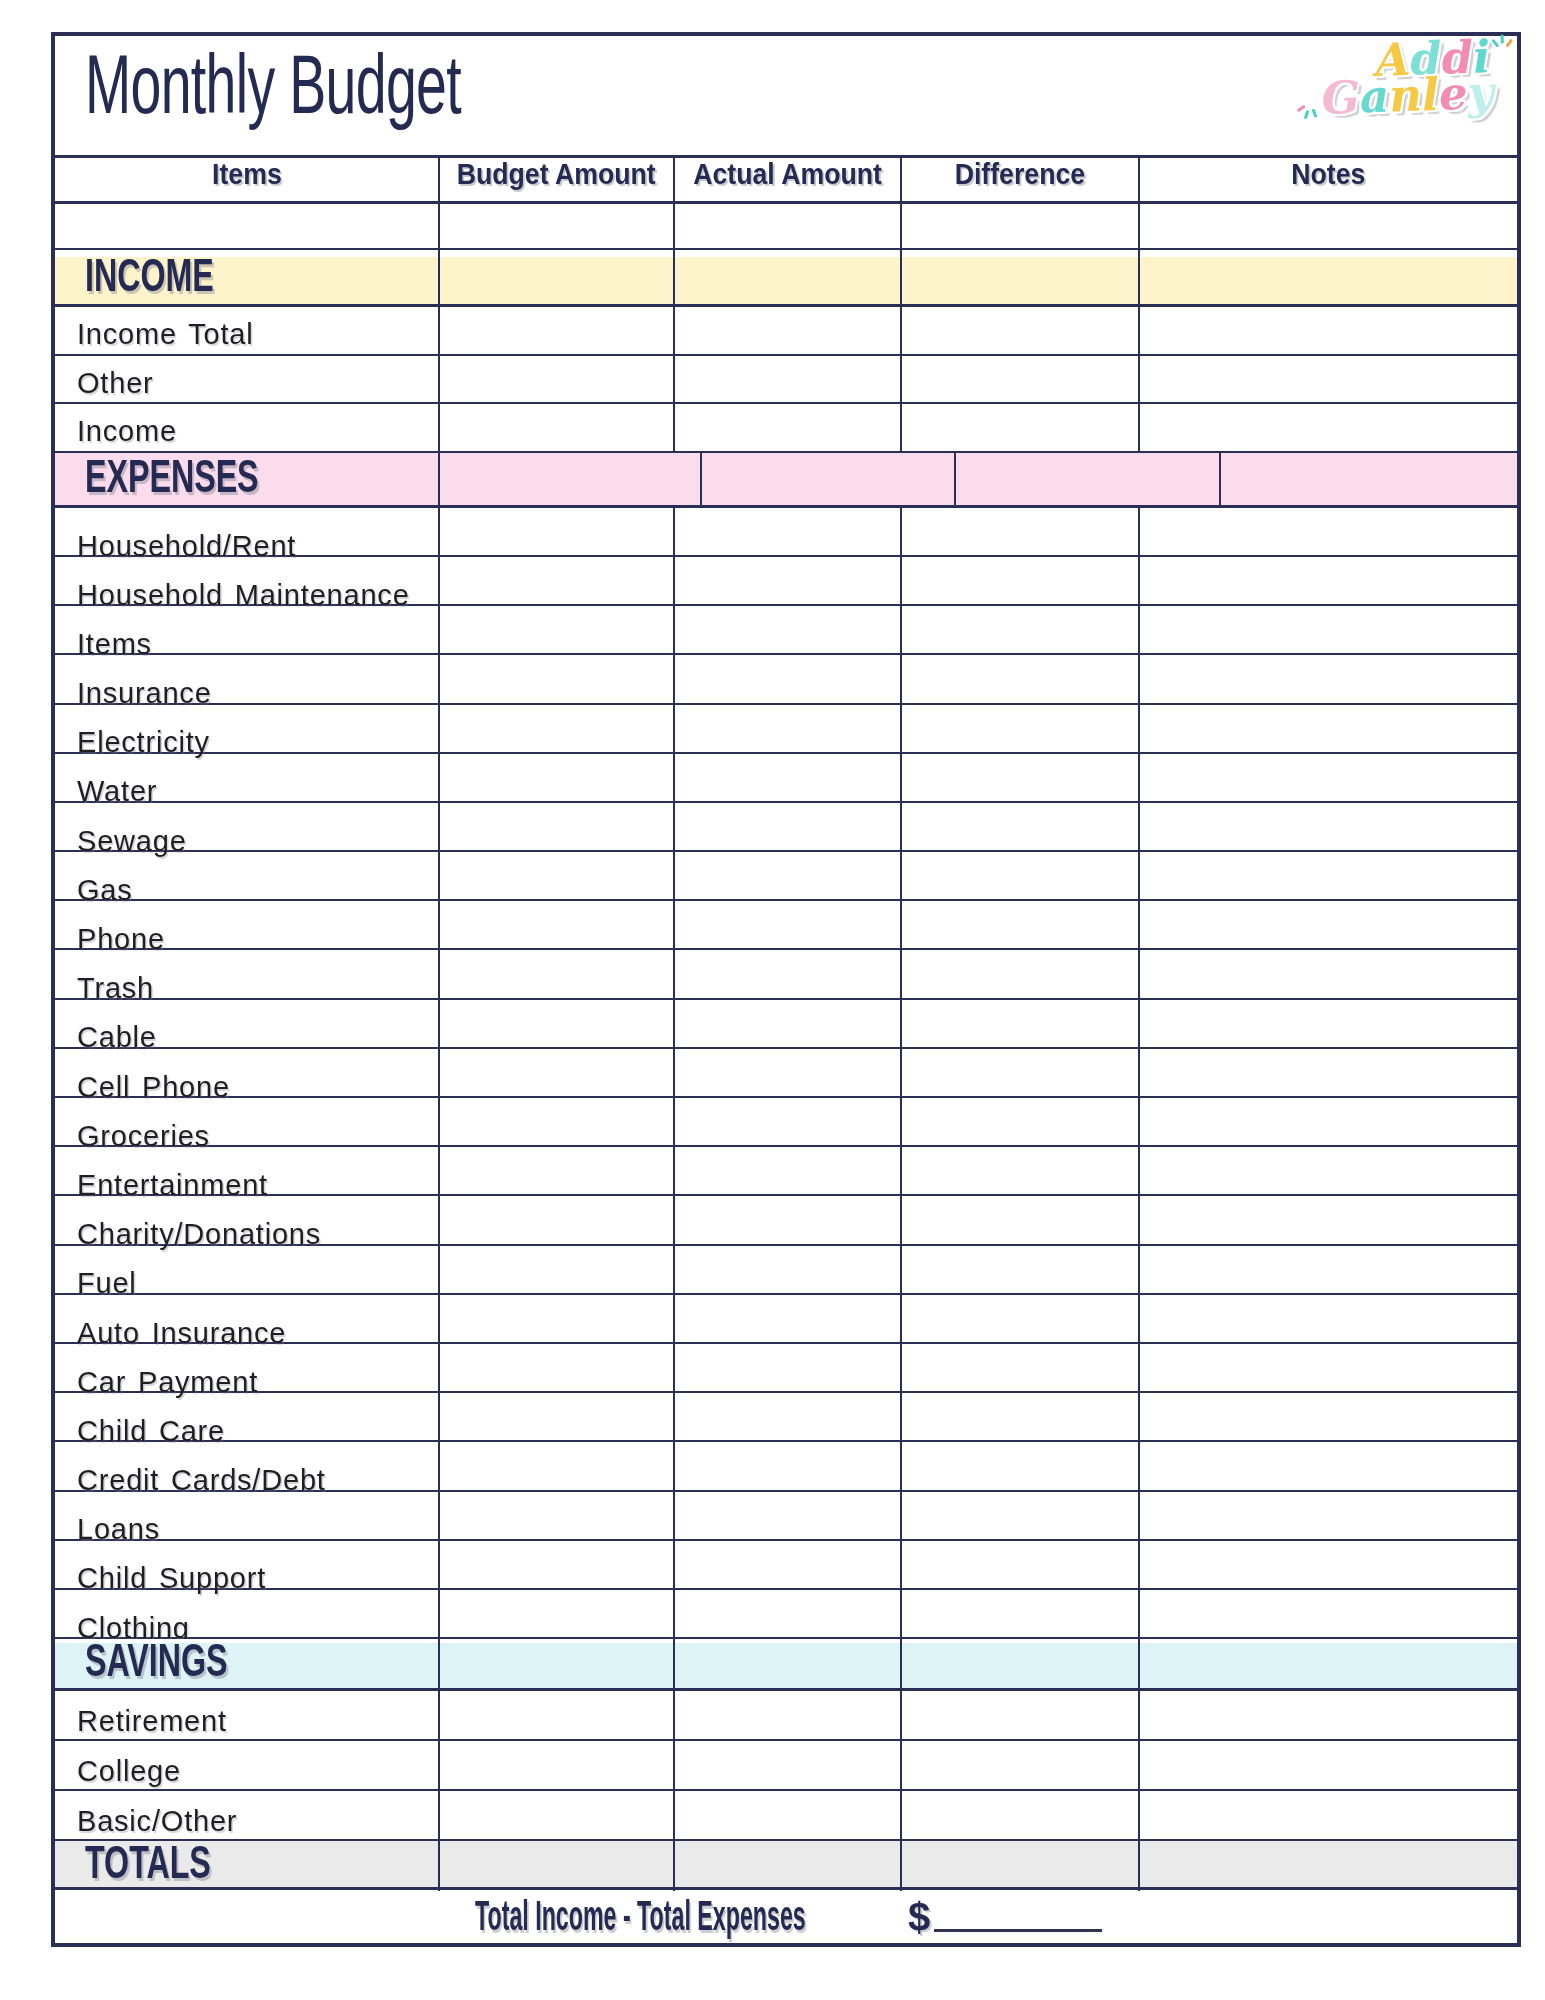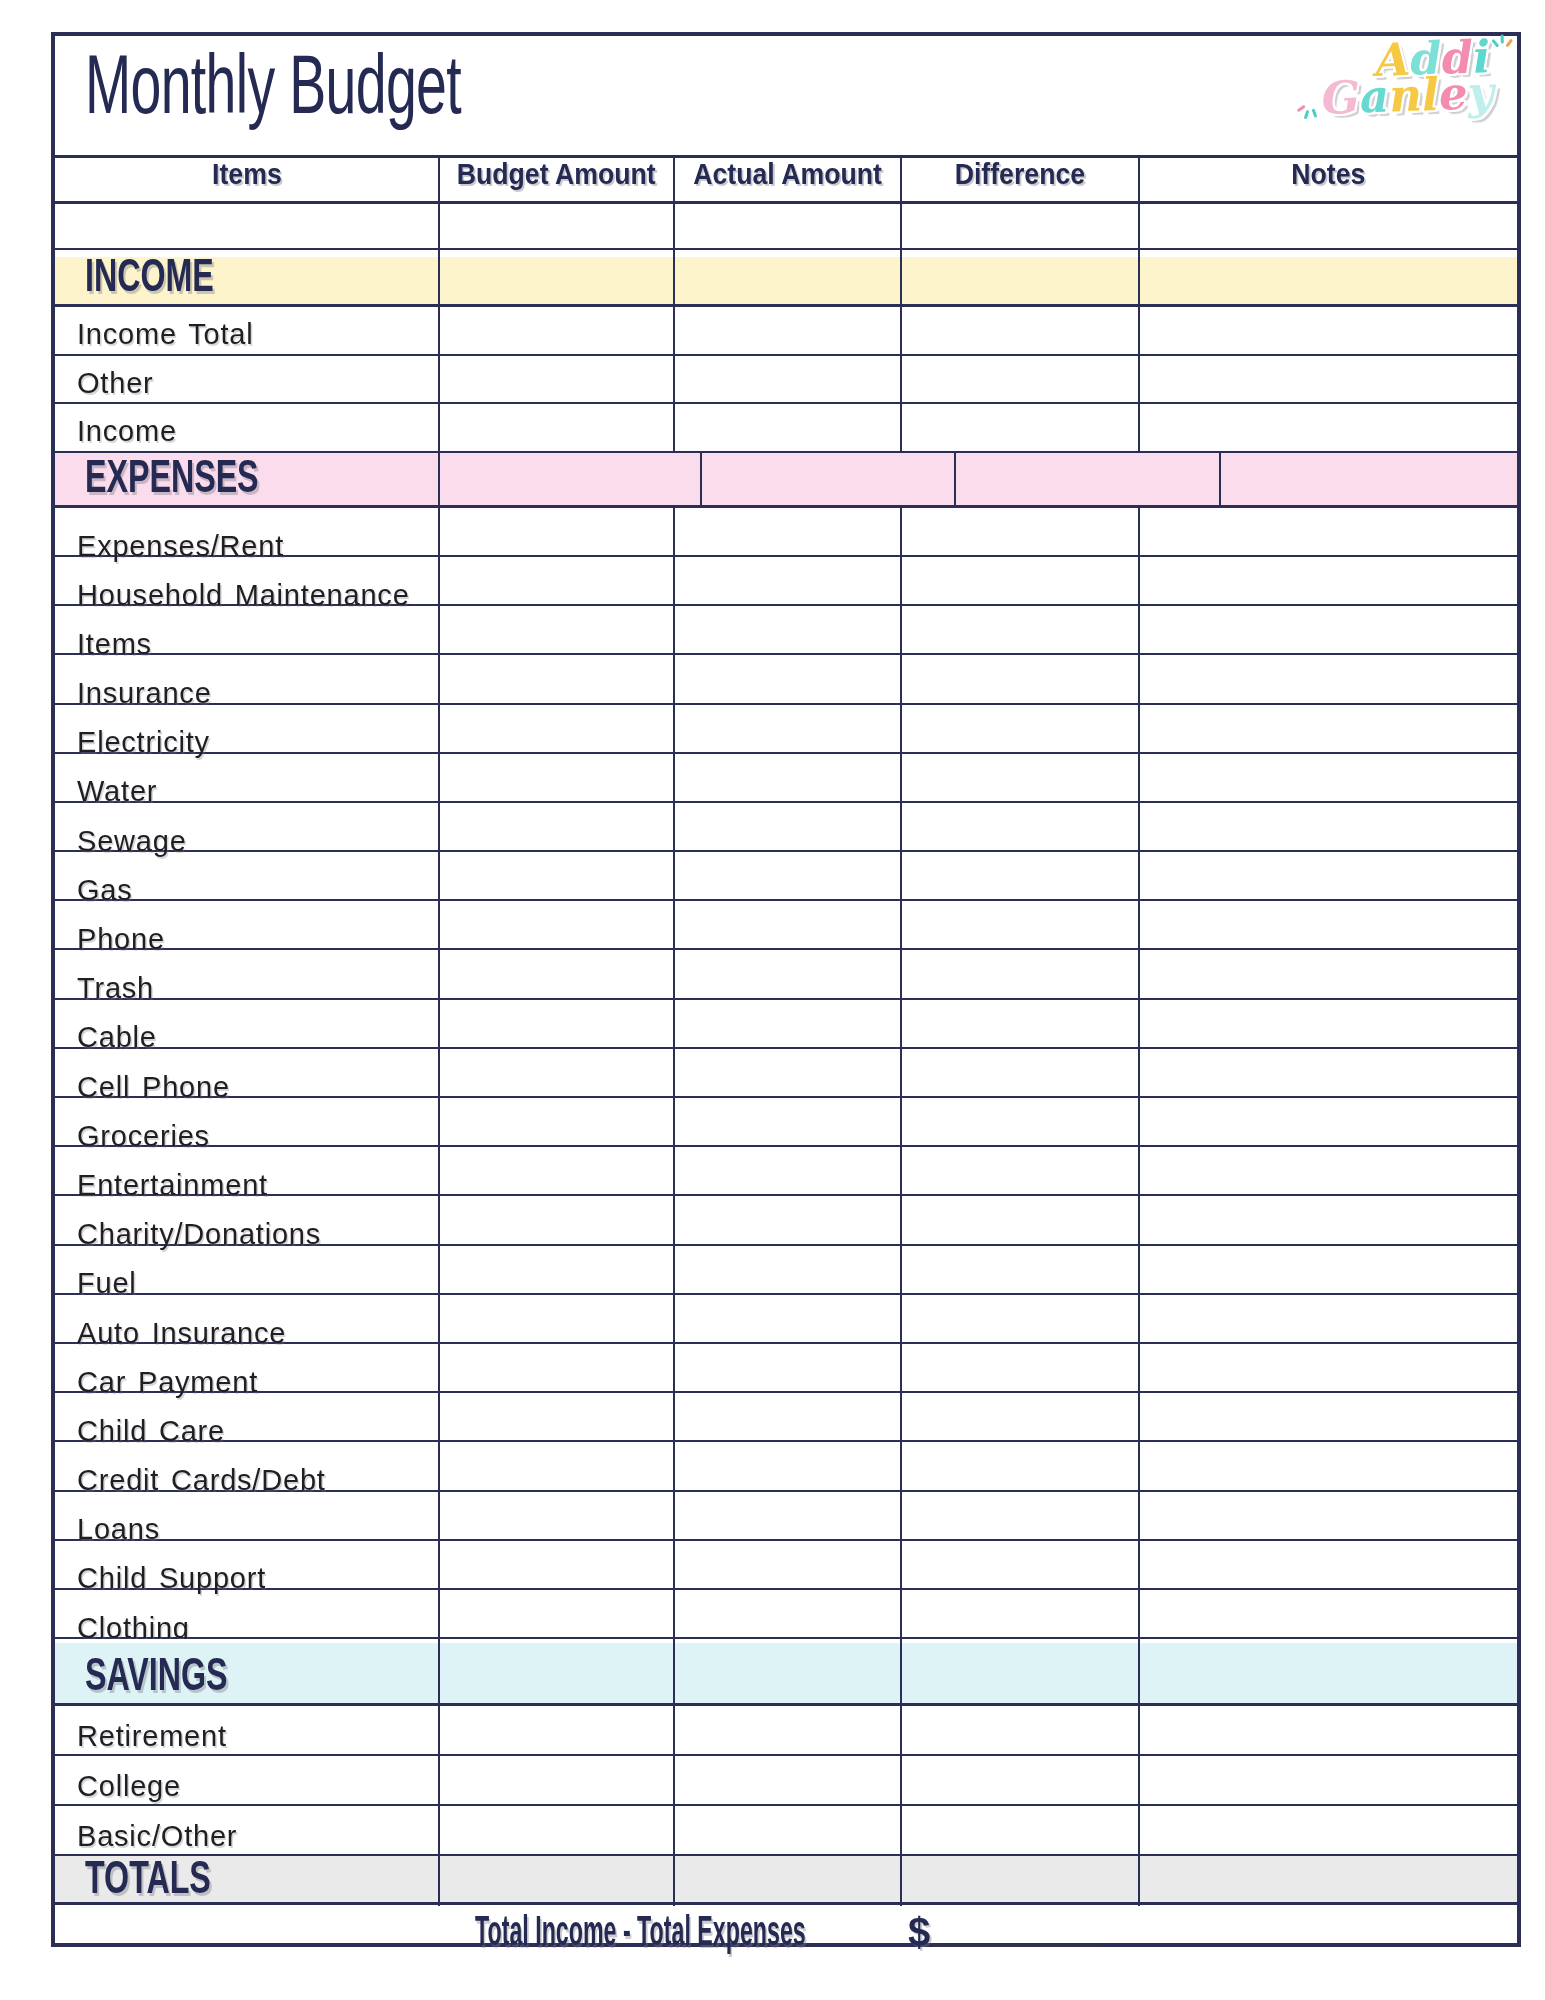--- a/index.html
+++ b/index.html
@@ -63,21 +63,21 @@
   .empty-row{height:46px;}
   .band-row{border-bottom-width:3px;}
   .band-row .c0{display:flex;align-items:flex-end;padding:0 0 6px 30px;}
   .band-label{
     display:inline-block;font-weight:bold;font-size:46px;line-height:0.95;
     color:var(--navy-text);transform:scaleX(0.7);transform-origin:left bottom;
     white-space:nowrap;text-shadow:3px 3px 0 rgba(120,120,135,0.38);
   }
   .sec-income.band-row{height:57px;}
   .sec-expenses.band-row{height:55px;}
-  .sec-savings.band-row{height:67px;}
+  .sec-savings.band-row{height:52px;}
   .sec-totals.band-row{height:49px;}
   .item-row{height:49.2px;}
   .sec-income.item-row{height:48.6px;}
   .sec-savings.item-row{height:50px;}
   .item-row .c0{display:flex;align-items:flex-end;padding-left:22px;}
   .label{
     display:inline-block;font-size:29px;color:var(--ink);letter-spacing:0.8px;
     word-spacing:3px;white-space:nowrap;line-height:1.05;
     text-shadow:1.5px 1.5px 0 rgba(120,120,135,0.3);
   }
@@ -191,21 +191,21 @@
         <div class="c c0">
           <span class="band-label">EXPENSES</span>
         </div>
         <div class="c"></div>
         <div class="c"></div>
         <div class="c"></div>
         <div class="c"></div>
       </div>
       <div class="row item-row sec-expenses">
         <div class="c c0">
-          <span class="label">Expenses/Rent</span>
+          <span class="label">Household/Rent</span>
         </div>
         <div class="c"></div>
         <div class="c"></div>
         <div class="c"></div>
         <div class="c"></div>
       </div>
       <div class="row item-row sec-expenses">
         <div class="c c0">
           <span class="label">Household Maintenance</span>
         </div>

